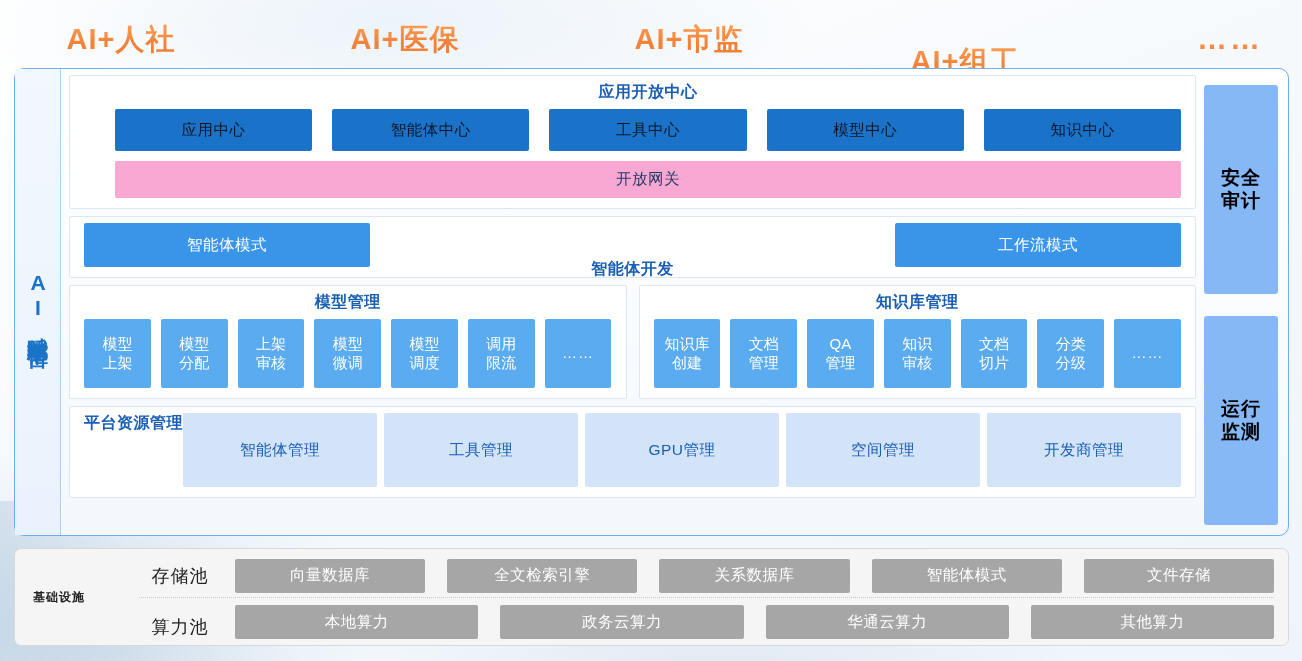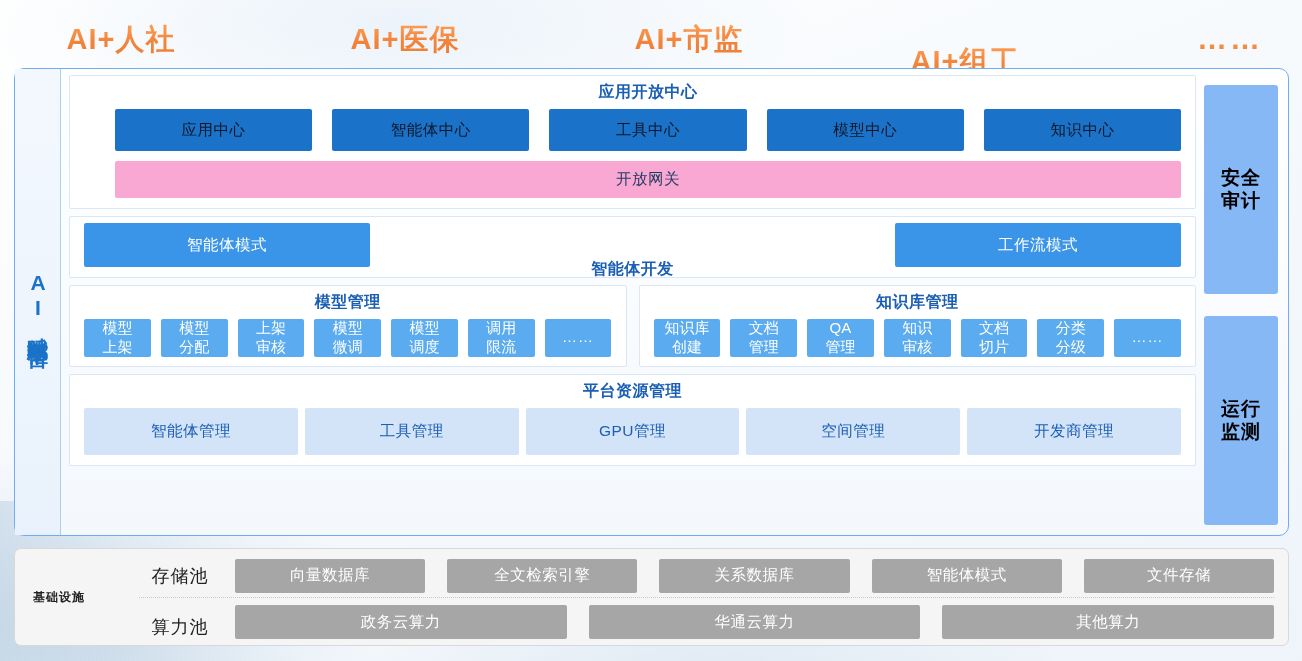--- a/index.html
+++ b/index.html
@@ -111,32 +111,32 @@
     width: 286px; height: 44px; background: #3a95e8; border-radius: 2px;
     display: flex; align-items: center; justify-content: center;
     color: #ffffff; font-size: 15.5px; letter-spacing: .5px;
   }
   .agent-title {
     flex: 1; text-align: center; font-size: 16px; font-weight: bold;
     color: #1a5fb4; letter-spacing: .5px; margin-top: 48px;
   }
 
   
-  .mgmt-row { display: flex; gap: 12px; height: 82px; }
+  .mgmt-row { display: flex; gap: 12px; height: 114px; }
   .sec-mgmt { flex: 1; display: flex; flex-direction: column; }
   .tile-row { display: flex; gap: 10px; flex: 1; }
   .tile {
     flex: 1; background: #5aabef; border-radius: 2px;
     display: flex; flex-direction: column; align-items: center; justify-content: center;
     color: #ffffff; font-size: 15px; line-height: 1.25; text-align: center;
   }
   .tile.dots { font-size: 15px; letter-spacing: 1px; }
 
   
-  .sec-res { height: 92px; display: flex; flex-direction: column; }
+  .sec-res { height: 92px; display: flex; flex-direction: row; }
   .res-row { display: flex; gap: 7px; flex: 1; }
   .res-box {
     flex: 1; background: #d3e3f8; border-radius: 2px;
     display: flex; align-items: center; justify-content: center;
     color: #1a5fb4; font-size: 15.5px; letter-spacing: .5px;
   }
 
   
   .infra {
     position: absolute; left: 14px; top: 548px; width: 1275px; height: 98px;
@@ -315,20 +315,21 @@
         <div class="pool-chip">全文检索引擎</div>
         <div class="pool-chip">关系数据库</div>
         <div class="pool-chip">智能体模式</div>
         <div class="pool-chip">文件存储</div>
       </div>
     </div>
 
     <div class="infra-line">
       <div class="pool-label">算力池</div>
       <div class="pool-items">
+        <div class="pool-chip">本地算力</div>
         <div class="pool-chip">政务云算力</div>
         <div class="pool-chip">华通云算力</div>
         <div class="pool-chip">其他算力</div>
       </div>
     </div>
 
   </div>
 </div>
 
 </body></html>

